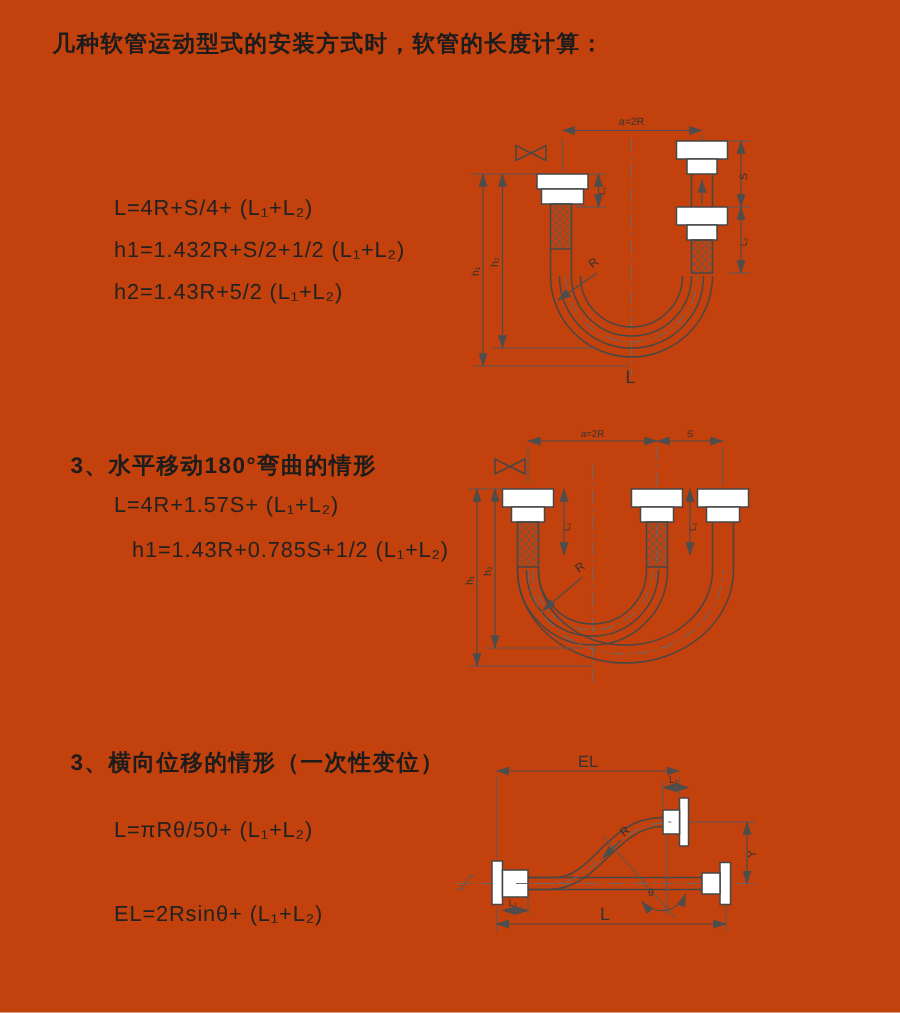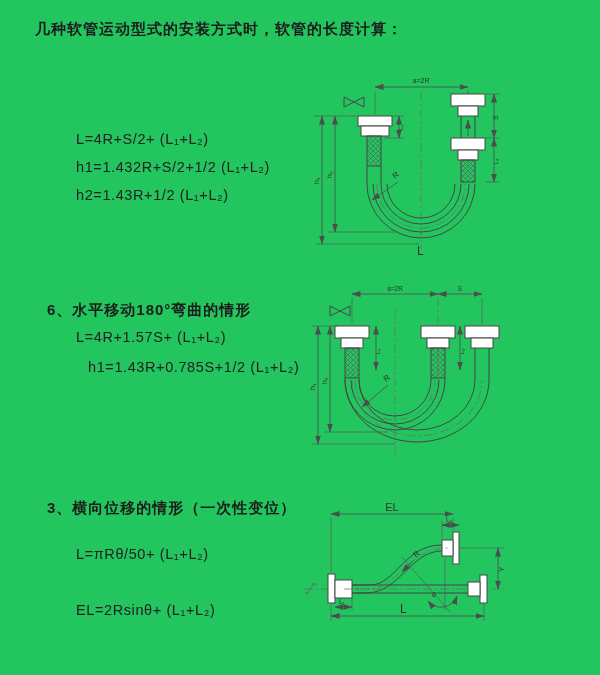--- a/index.html
+++ b/index.html
@@ -1,17 +1,17 @@
 <!DOCTYPE html>
 <html><head>
 <meta charset="utf-8">
 <style>
   html,body{margin:0;padding:0;background:#e8e8e8;}
   .page{
-    position:relative;width:600px;height:675px;background:#22c55e;
+    position:relative;width:600px;height:675px;background:#c2410c;
     font-family:"Liberation Sans","DejaVu Sans",sans-serif;color:#222;
     overflow:hidden;margin:0 auto;
   }
   .title{
     position:absolute;left:35px;top:20px;font-size:15px;font-weight:700;
     letter-spacing:1px;color:#1c1c1c;white-space:nowrap;
   }
   .sec-heading{
     position:absolute;font-size:15px;font-weight:700;letter-spacing:1px;
     color:#1c1c1c;white-space:nowrap;
@@ -30,25 +30,25 @@
   .braid{stroke:#474747;stroke-width:1;}
   .valve{stroke:#474747;fill:none;stroke-width:1;}
 </style>
 </head>
 <body>
 
 <div class="page">
 
   <div class="title">几种软管运动型式的安装方式时，软管的长度计算：</div>
 
-  <div class="formula" style="left:76px;top:131px">L=4R+S/2+ (L₁+L₂)</div>
+  <div class="formula" style="left:76px;top:131px">L=4R+S/4+ (L₁+L₂)</div>
   <div class="formula" style="left:76px;top:159px">h1=1.432R+S/2+1/2 (L₁+L₂)</div>
-  <div class="formula" style="left:76px;top:187px">h2=1.43R+1/2 (L₁+L₂)</div>
-
-  <div class="sec-heading" style="left:47px;top:301px">6、水平移动180°弯曲的情形</div>
+  <div class="formula" style="left:76px;top:187px">h2=1.43R+5/2 (L₁+L₂)</div>
+
+  <div class="sec-heading" style="left:47px;top:301px">3、水平移动180°弯曲的情形</div>
   <div class="formula" style="left:76px;top:329px">L=4R+1.57S+ (L₁+L₂)</div>
   <div class="formula" style="left:88px;top:359px">h1=1.43R+0.785S+1/2 (L₁+L₂)</div>
 
   <div class="sec-heading" style="left:47px;top:499px">3、横向位移的情形（一次性变位）</div>
   <div class="formula" style="left:76px;top:546px">L=πRθ/50+ (L₁+L₂)</div>
   <div class="formula" style="left:76px;top:602px">EL=2Rsinθ+ (L₁+L₂)</div>
 
   <svg class="diagram" style="left:298px;top:66px" width="292" height="196" viewBox="0 0 292 196">
     <defs>
       <marker id="ar1" markerWidth="9" markerHeight="6" refX="8.5" refY="3" orient="auto-start-reverse" markerUnits="userSpaceOnUse">

